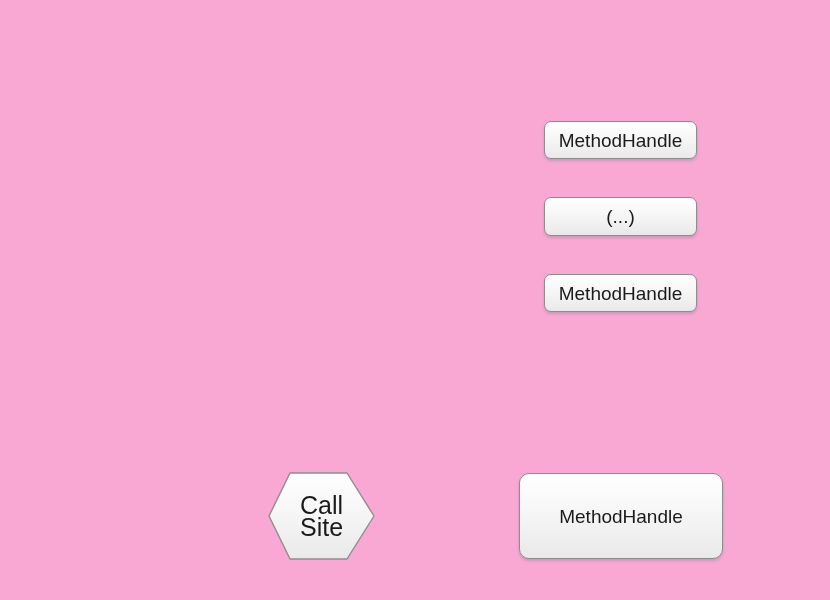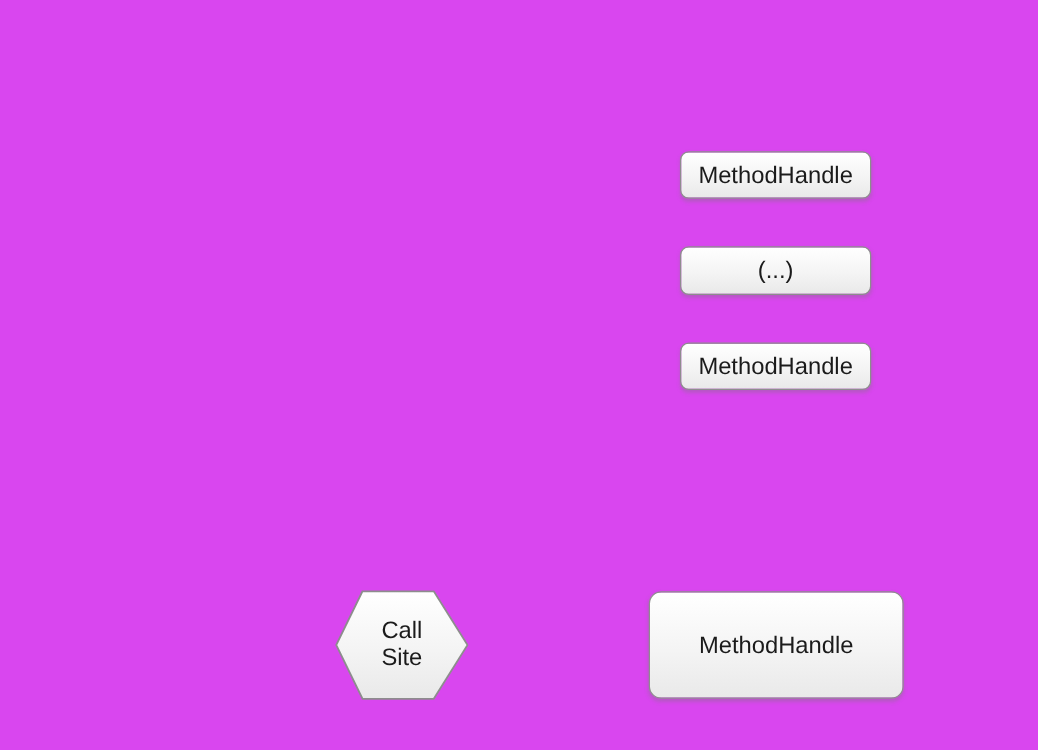--- a/index.html
+++ b/index.html
@@ -8,21 +8,21 @@
     background: #000000;
     width: 830px;
     height: 600px;
     overflow: hidden;
     font-family: "Liberation Sans", sans-serif;
   }
   .canvas {
     position: relative;
     width: 830px;
     height: 600px;
-    background: #d946ef;
+    background: #f9a8d4;
   }
   .node-box {
     position: absolute;
     box-sizing: border-box;
     background: linear-gradient(180deg, #ffffff 0%, #f4f4f4 55%, #e9e9e9 100%);
     border: 1px solid #8d8d8d;
     border-radius: 7px;
     box-shadow: 0 2px 3px rgba(120,120,120,0.35);
     display: flex;
     align-items: center;
@@ -47,21 +47,21 @@
   .hexagon-wrap svg { display: block; }
   .hexagon-label {
     position: absolute;
     left: 0; top: 0;
     width: 107px; height: 88px;
     display: flex;
     align-items: center;
     justify-content: center;
     text-align: center;
     color: #1b1b1b;
-    font-size: 19px;
+    font-size: 25px;
     line-height: 22px;
     white-space: pre-line;
   }
 </style>
 </head>
 <body>
 
 <div class="canvas">
 
   <div class="node-box chain-1">

